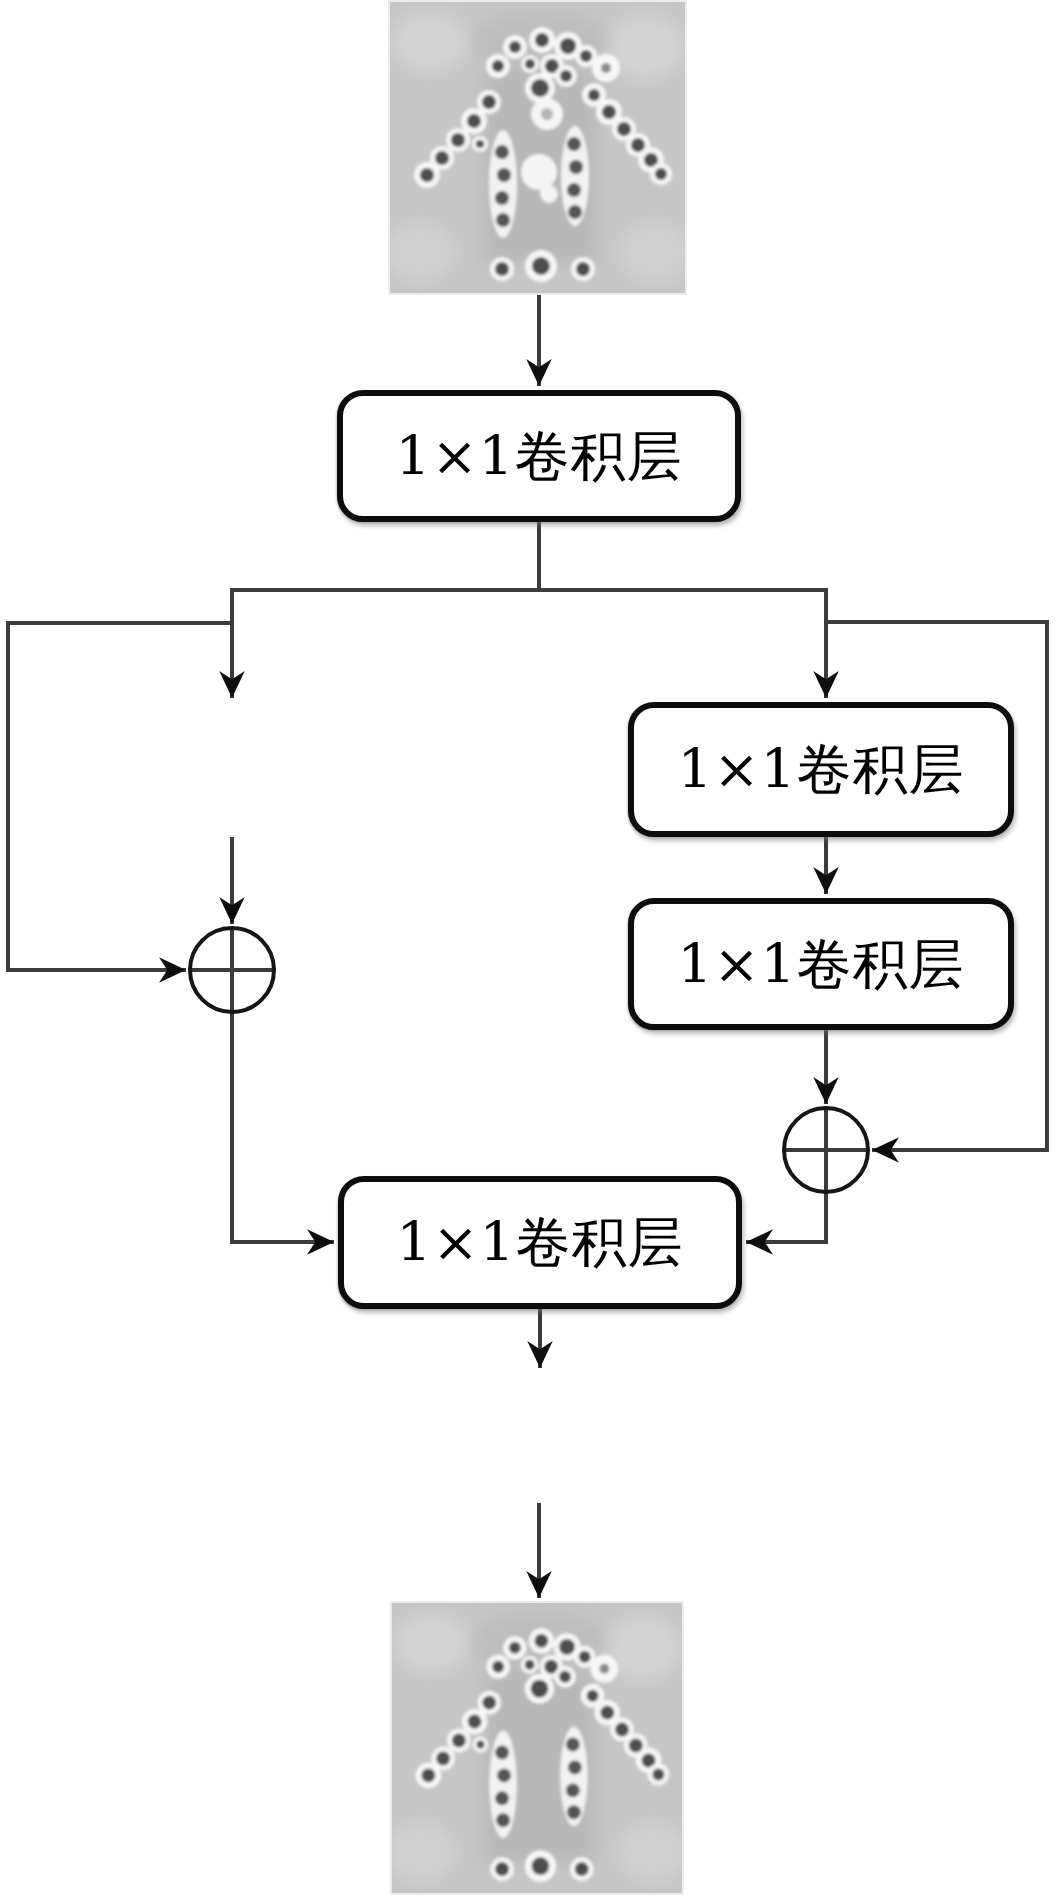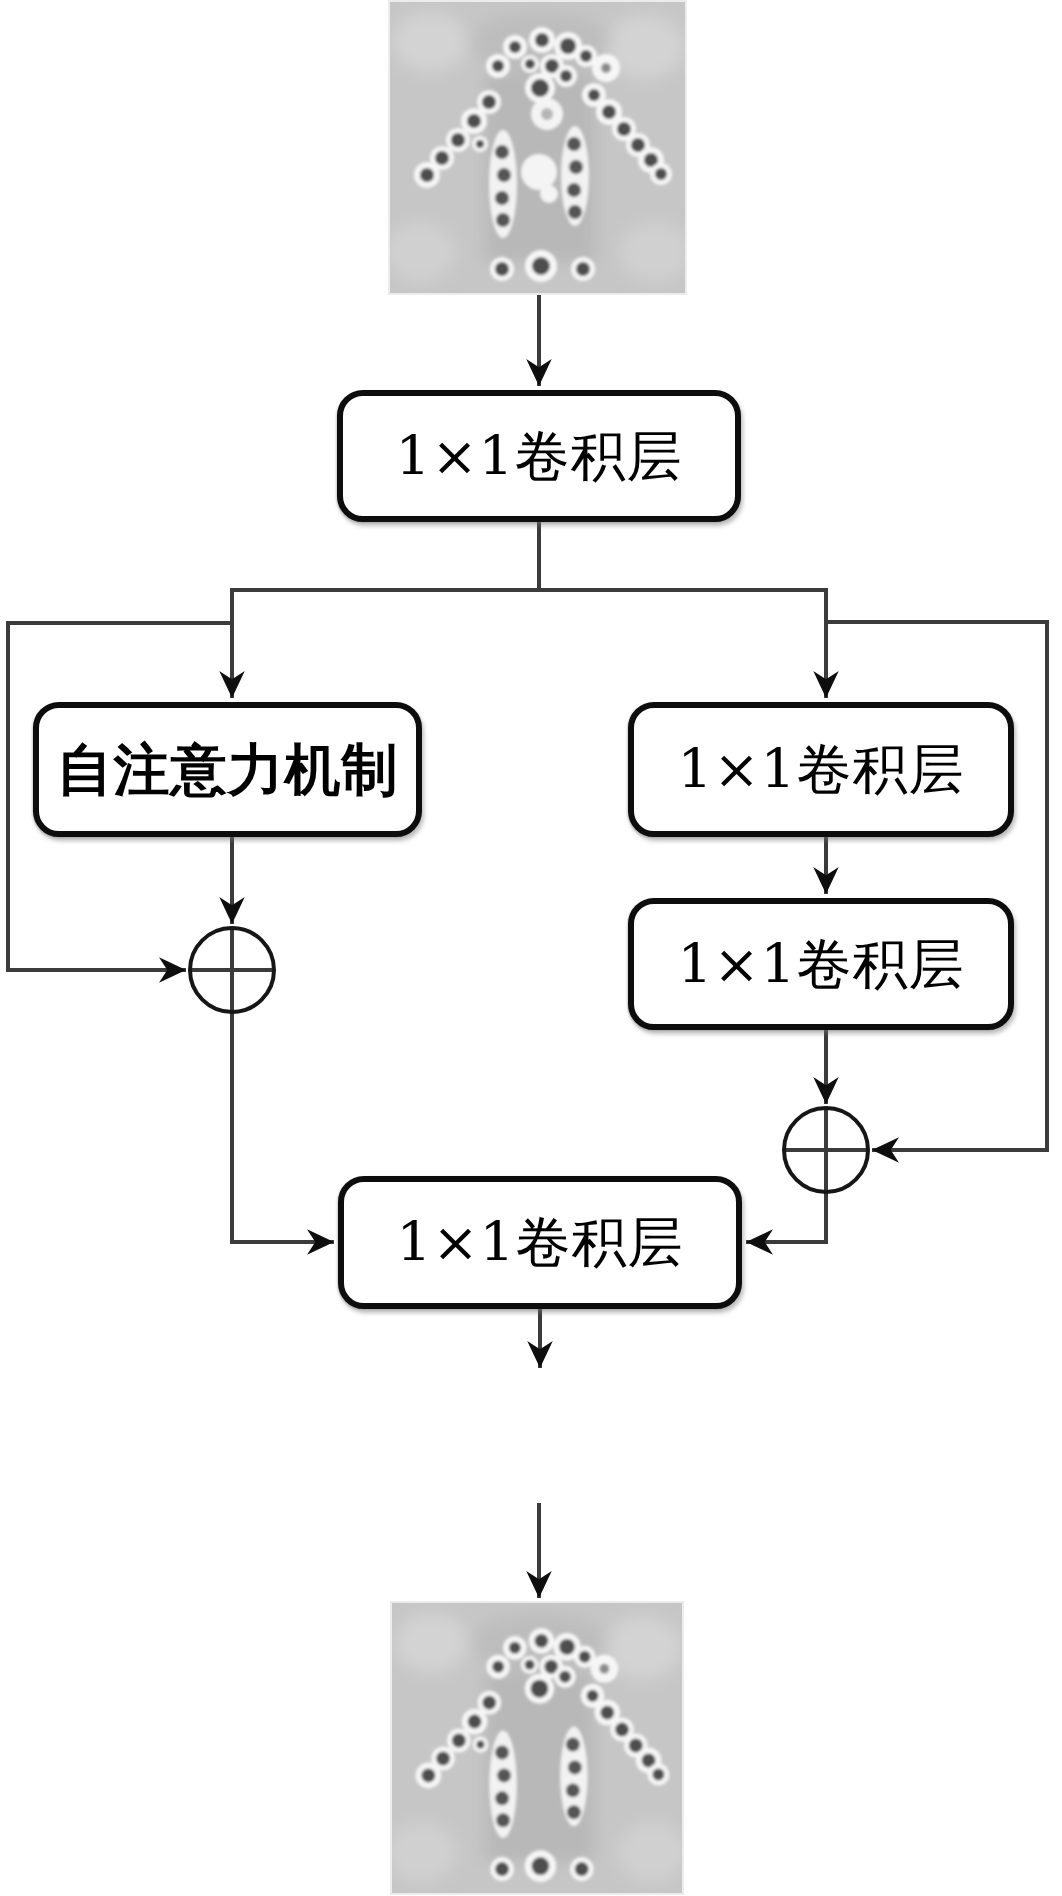--- a/index.html
+++ b/index.html
@@ -145,23 +145,20 @@
           <circle cx="159" cy="192" r="9" fill="#f4f4f4"></circle>
           <circle cx="157" cy="112" r="6" fill="#b5b5b5"></circle>
         </g>
       </svg>
     </div>
 
   <div class="box" style="left:337px;top:390px;width:404px;height:132px">
     <span>1×1卷积层</span>
   </div>
 
-  <div class="box sans" style="left:33px;top:702px;width:389px;height:135px">
-    <span>自注意力机制</span>
-  </div>
 
   <div class="box" style="left:628px;top:702px;width:386px;height:135px">
     <span>1×1卷积层</span>
   </div>
 
   <div class="box" style="left:628px;top:898px;width:386px;height:132px">
     <span>1×1卷积层</span>
   </div>
 
   <div class="box" style="left:338px;top:1176px;width:404px;height:133px">

